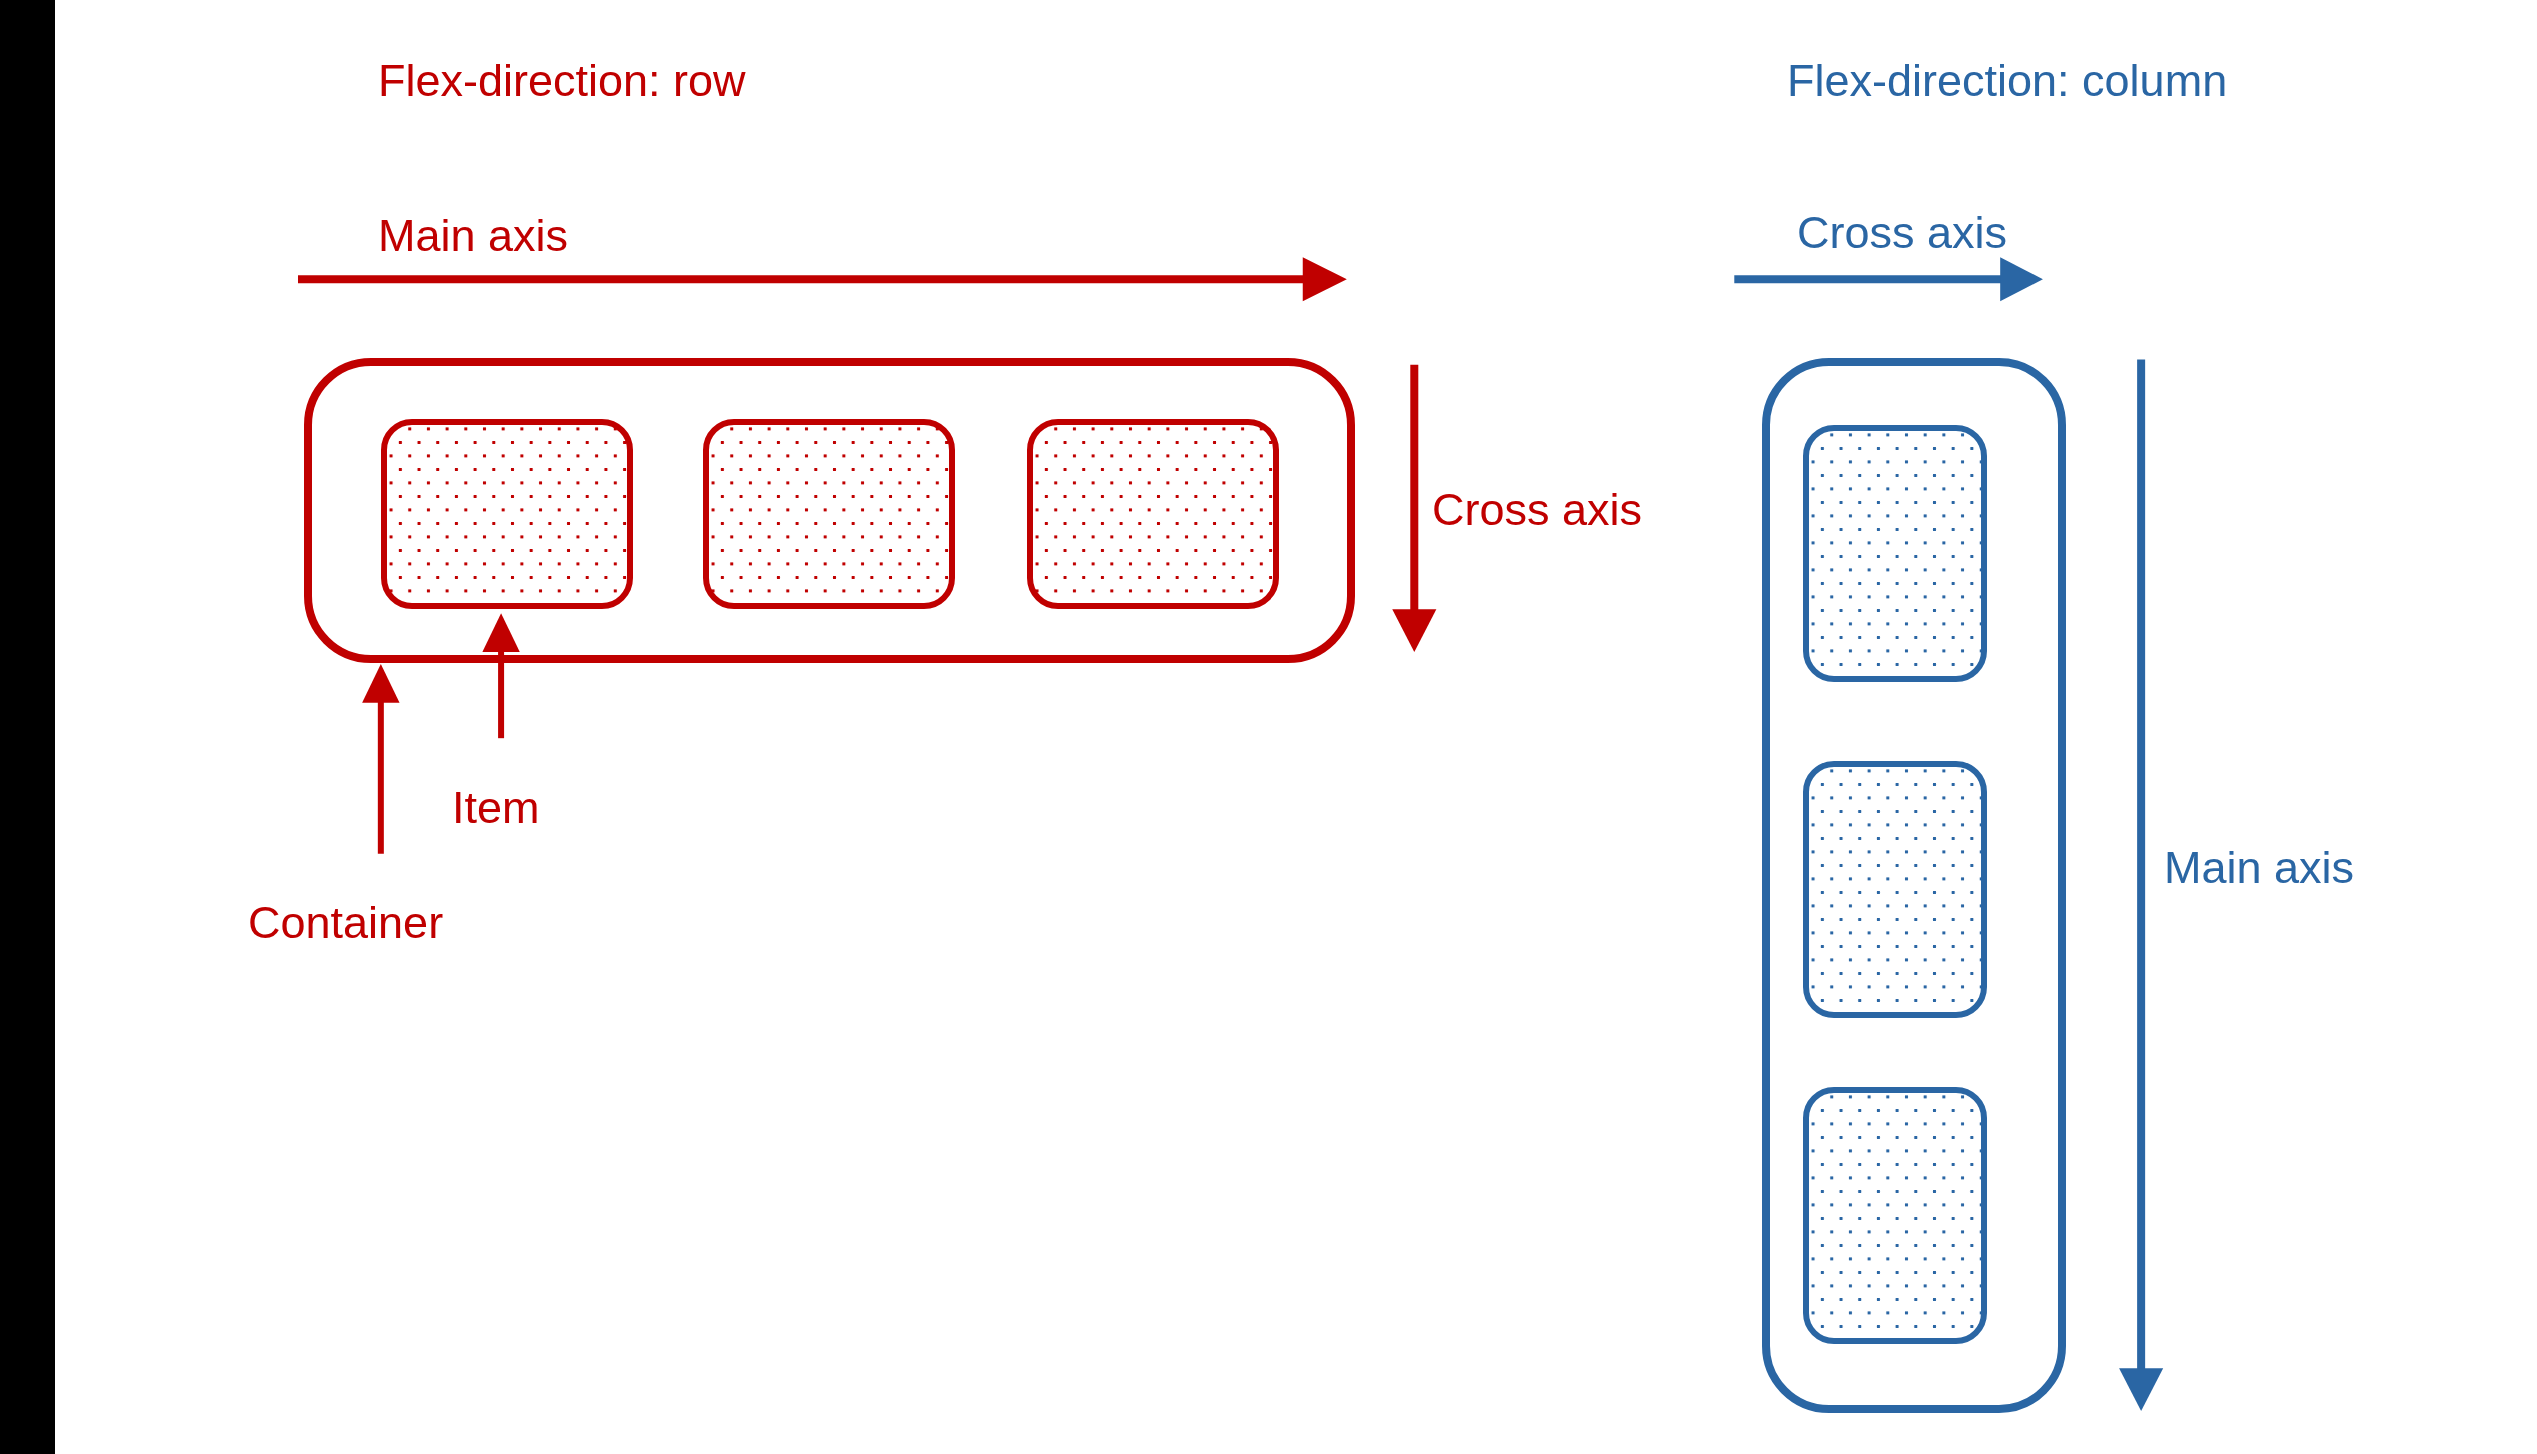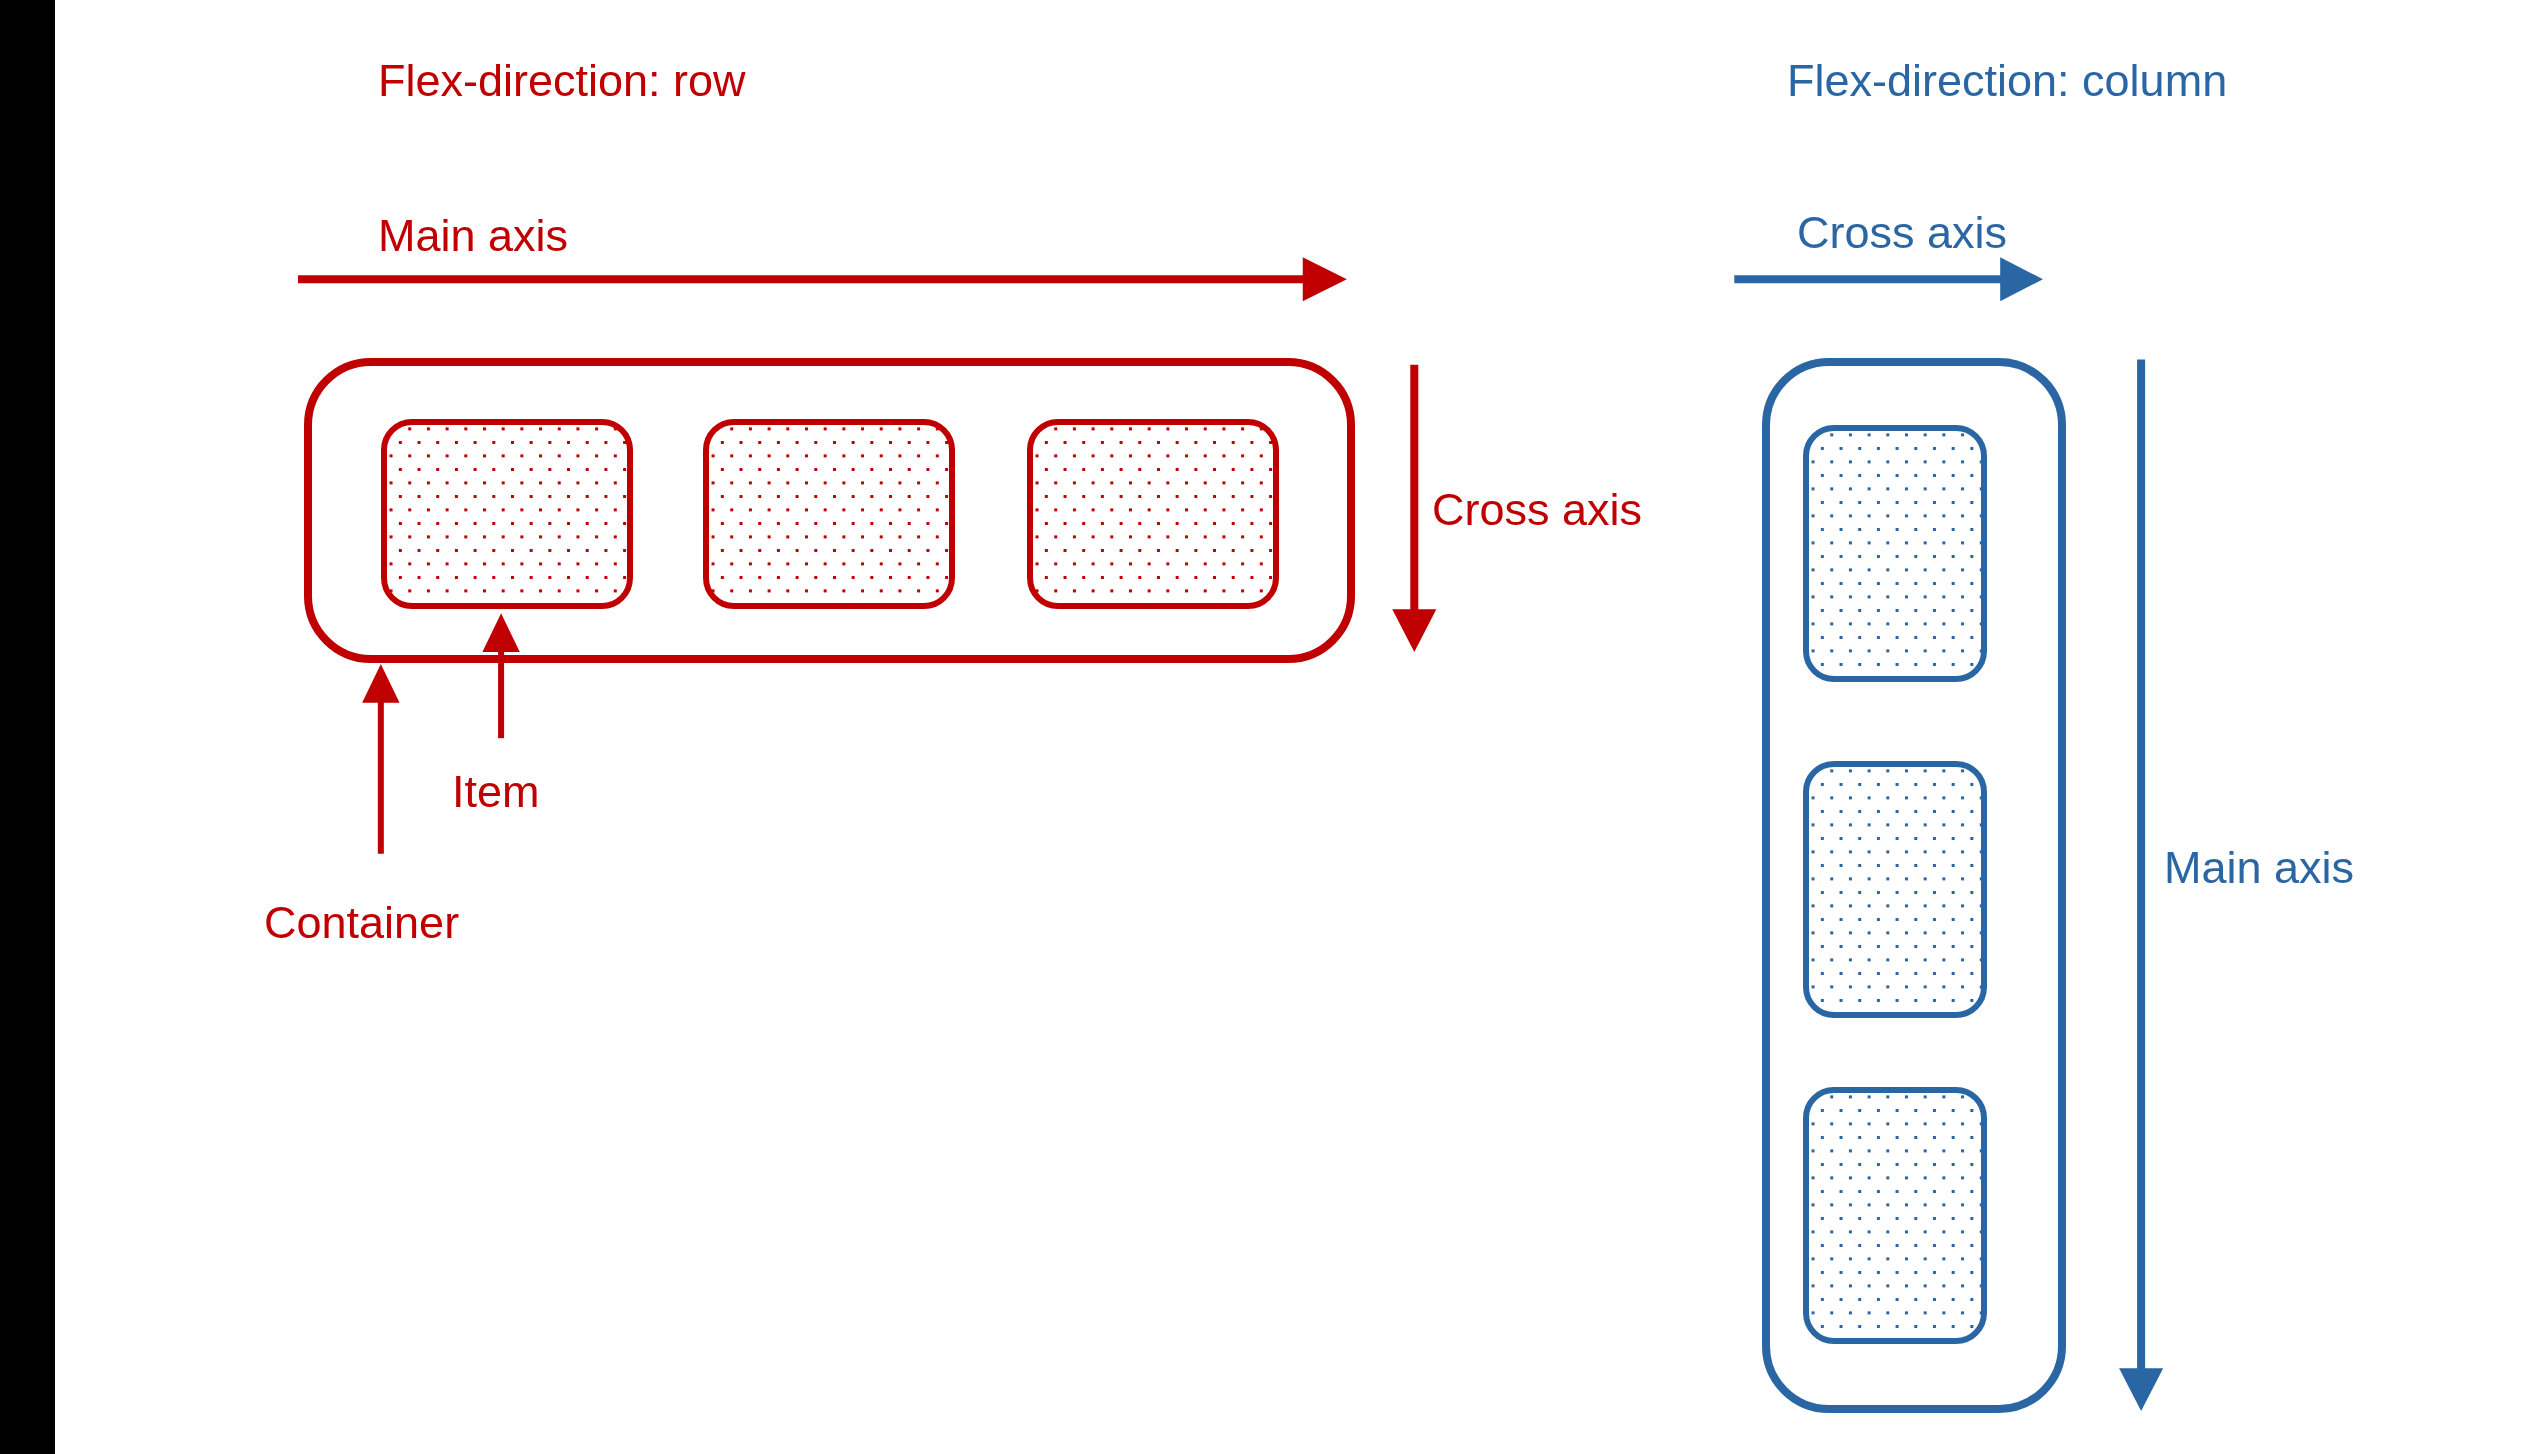--- a/index.html
+++ b/index.html
@@ -78,23 +78,23 @@
     <div class="label red" style="left:378px; top:211px;">Main axis</div>
 
     <div class="flex-container red-box" style="left:304px; top:358px; width:1051px; height:305px;">
       <div class="flex-item red-box" style="left:69px; top:53px; width:252px; height:190px;"></div>
       <div class="flex-item red-box" style="left:391px; top:53px; width:252px; height:190px;"></div>
       <div class="flex-item red-box" style="left:715px; top:53px; width:252px; height:190px;"></div>
     </div>
 
     <div class="label red" style="left:1432px; top:485px;">Cross axis</div>
 
-    <div class="label red" style="left:452px; top:767px;">Item</div>
+    <div class="label red" style="left:452px; top:783px;">Item</div>
 
-    <div class="label red" style="left:264px; top:898px;">Container</div>
+    <div class="label red" style="left:248px; top:898px;">Container</div>
   </section>
 
   <section>
 
     <div class="label blue" style="left:1787px; top:56px;">Flex-direction: column</div>
 
     <div class="label blue" style="left:1797px; top:208px;">Cross axis</div>
 
     <div class="flex-container blue-box" style="left:1762px; top:358px; width:304px; height:1055px;">
       <div class="flex-item blue-box" style="left:33px; top:59px; width:184px; height:257px;"></div>

